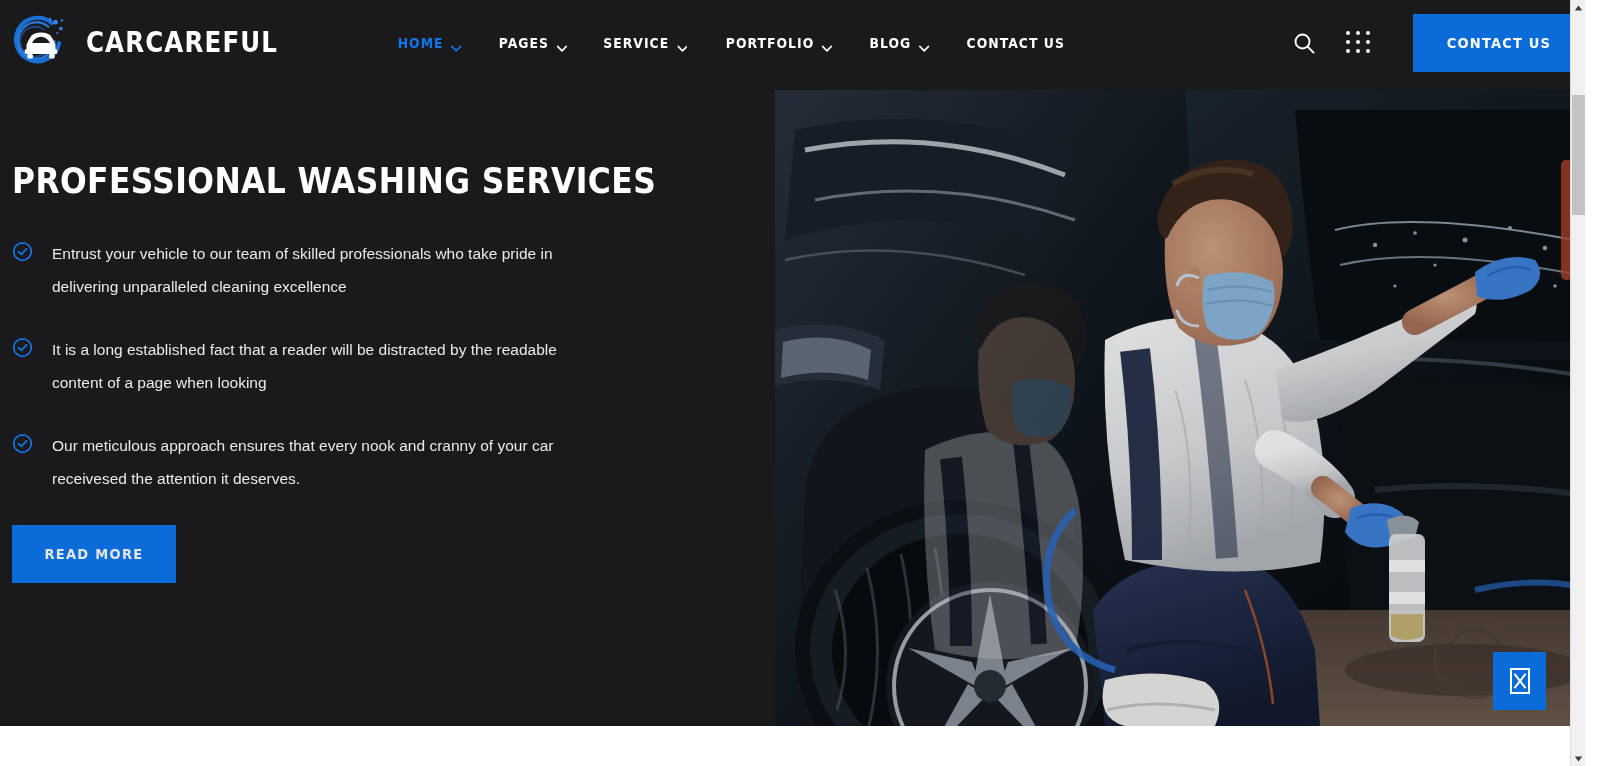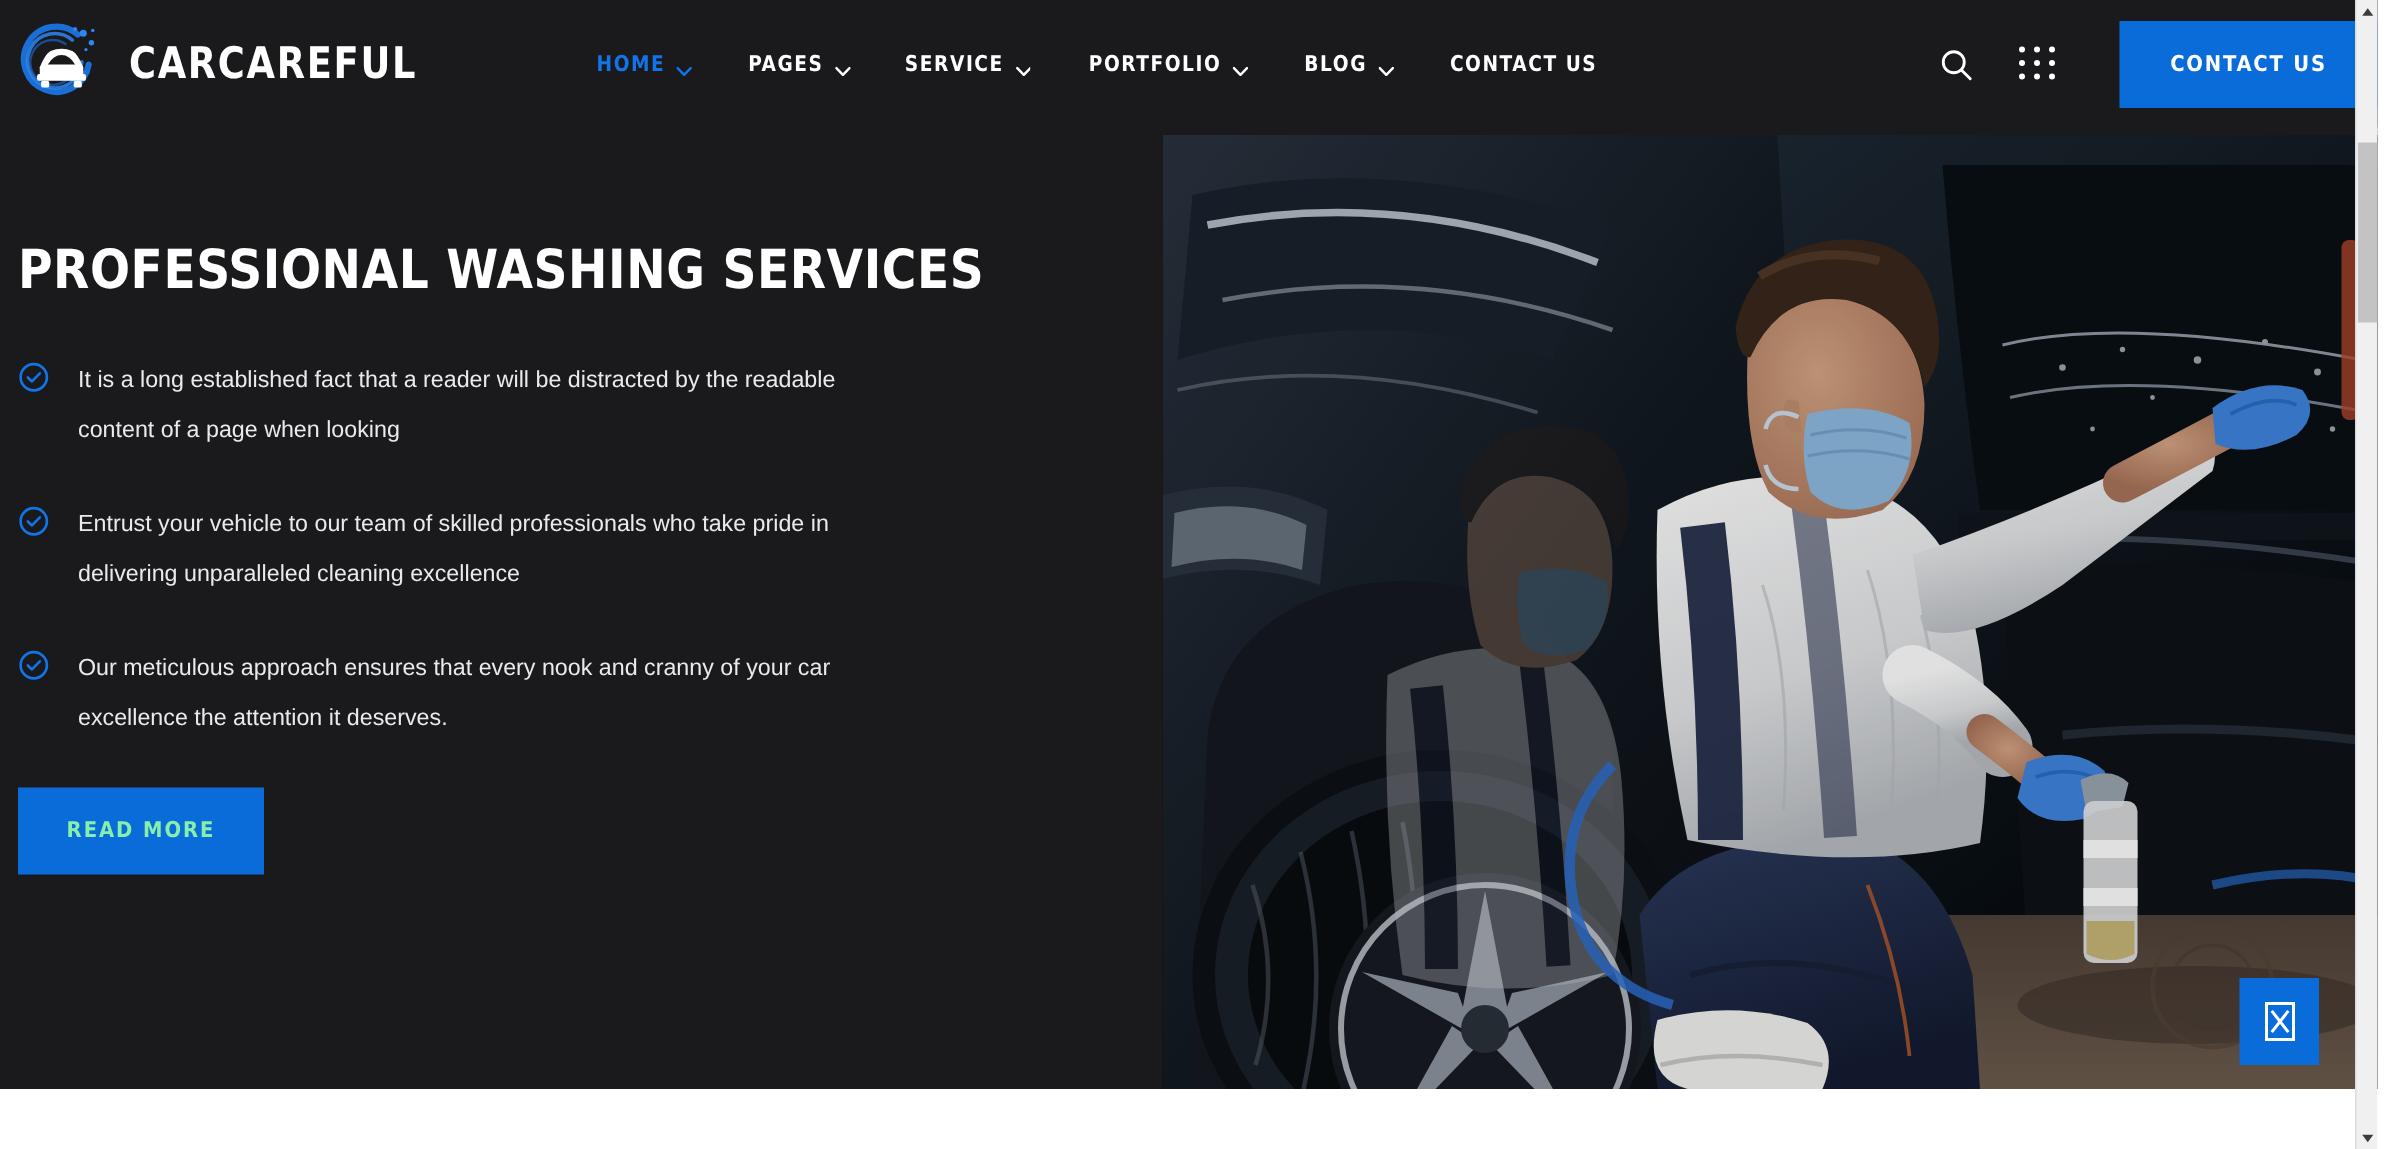--- a/index.html
+++ b/index.html
@@ -144,21 +144,21 @@
     font-size:15.5px;
     line-height:33px;
     max-width:560px;
   }
 
   .read-more {
     margin-top:13px;
     width:164px; height:58px;
     background:#0a6cd8;
     border:none;
-    color:#86efac;
+    color:#e5e5e5;
     font-family:"DejaVu Sans Condensed","Liberation Sans Narrow","Liberation Sans", sans-serif;
     font-weight:700;
     font-size:14.5px;
     letter-spacing:1.3px;
     cursor:pointer;
     display:flex; align-items:center; justify-content:center;
   }
 
   
   .hero-media {
@@ -401,41 +401,41 @@
 
       <ul class="feature-list" style="list-style:none;">
 
         <li class="feature">
           <span class="feature-icon">
             <svg viewBox="0 0 24 24" fill="none">
               <circle cx="12" cy="12" r="10" stroke="#1174e8" stroke-width="2"></circle>
               <path d="M7.5 12.2 L10.6 15.2 L16.6 9" stroke="#1174e8" stroke-width="2" stroke-linecap="round" stroke-linejoin="round"></path>
             </svg>
           </span>
-          <span class="feature-text">It is a long established fact that a reader will be distracted by the readable content of a page when looking</span>
+          <span class="feature-text">Entrust your vehicle to our team of skilled professionals who take pride in delivering unparalleled cleaning excellence</span>
         </li>
 
         <li class="feature">
           <span class="feature-icon">
             <svg viewBox="0 0 24 24" fill="none">
               <circle cx="12" cy="12" r="10" stroke="#1174e8" stroke-width="2"></circle>
               <path d="M7.5 12.2 L10.6 15.2 L16.6 9" stroke="#1174e8" stroke-width="2" stroke-linecap="round" stroke-linejoin="round"></path>
             </svg>
           </span>
-          <span class="feature-text">Entrust your vehicle to our team of skilled professionals who take pride in delivering unparalleled cleaning excellence</span>
+          <span class="feature-text">It is a long established fact that a reader will be distracted by the readable content of a page when looking</span>
         </li>
 
         <li class="feature">
           <span class="feature-icon">
             <svg viewBox="0 0 24 24" fill="none">
               <circle cx="12" cy="12" r="10" stroke="#1174e8" stroke-width="2"></circle>
               <path d="M7.5 12.2 L10.6 15.2 L16.6 9" stroke="#1174e8" stroke-width="2" stroke-linecap="round" stroke-linejoin="round"></path>
             </svg>
           </span>
-          <span class="feature-text">Our meticulous approach ensures that every nook and cranny of your car excellence the attention it deserves.</span>
+          <span class="feature-text">Our meticulous approach ensures that every nook and cranny of your car receivesed the attention it deserves.</span>
         </li>
 
       </ul>
 
       <button class="read-more">READ MORE</button>
     </div>
   </section>
 
   <header class="header">
 

